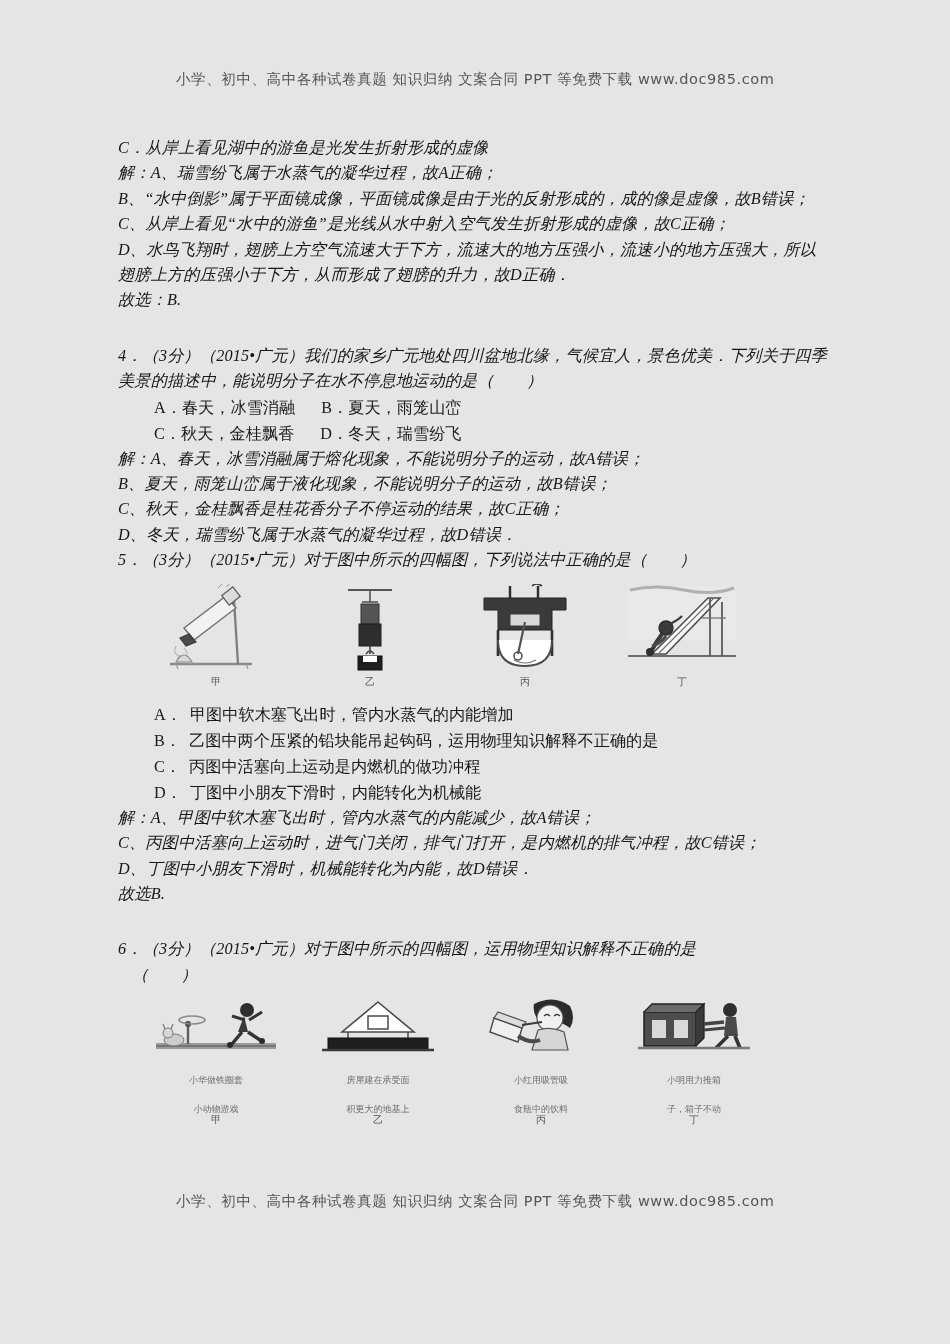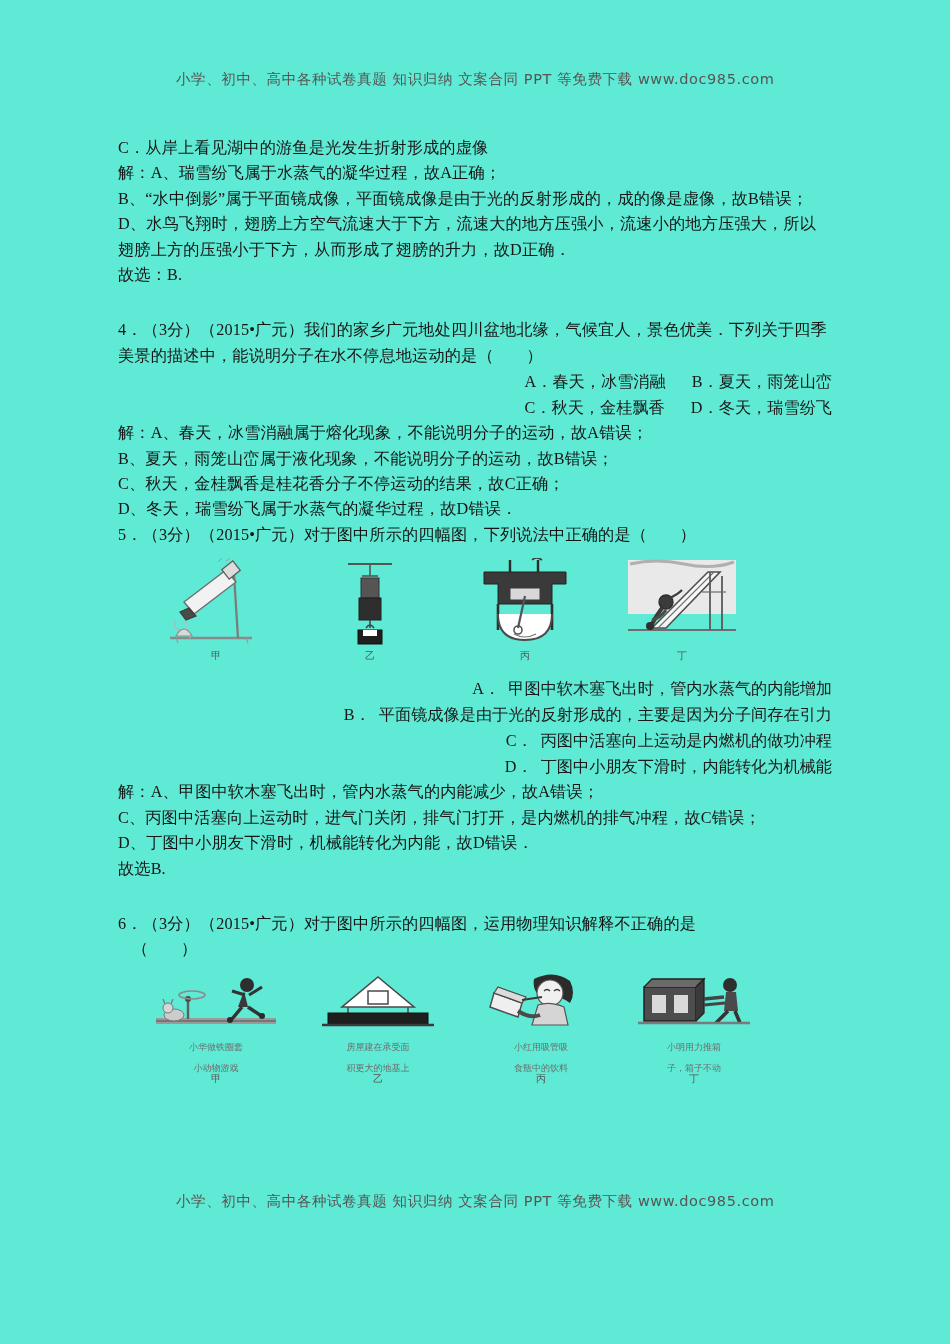--- a/index.html
+++ b/index.html
@@ -14,21 +14,21 @@
     position: relative;
     font-family: "Liberation Serif", "DejaVu Serif", serif;
     color: #1a1a1a;
     overflow: hidden;
   }
   .page {
     position: absolute;
     left: 0; top: 0;
     width: 950px;
     height: 1344px;
-    background: #5eead4;
+    background: #e5e5e5;
   }
   .watermark {
     position: absolute;
     left: 176px;
     width: 660px;
     font-family: "DejaVu Sans", "Liberation Sans", sans-serif;
     font-size: 14.5px;
     letter-spacing: 0.6px;
     color: #565656;
     white-space: nowrap;
@@ -42,32 +42,32 @@
     top: 136px;
     width: 714px;
   }
 
   .line {
     font-size: 16.2px;
     line-height: 25.4px;
     letter-spacing: 0.15px;
     white-space: nowrap;
     color: #161616;
+    font-style: italic;
   }
   .line.wrap { white-space: normal; }
 
   .gap-sm { height: 10px; }
   .gap-lg { height: 30px; }
 
   .opt-row {
     font-size: 16.2px;
     line-height: 26px;
     padding-left: 36px;
     white-space: nowrap;
-    text-align: right;
   }
   .opt-label { display: inline-block; }
   .opt-gap { display: inline-block; width: 26px; }
 
   
   .figstrip {
     position: relative;
     height: 108px;
     margin-left: 22px;
     width: 690px;
@@ -81,41 +81,42 @@
   .fig {
     position: absolute;
     top: 0;
     text-align: center;
   }
   .fig-caption {
     font-size: 9px;
     line-height: 10px;
     color: #6d6d6d;
     font-family: "DejaVu Sans", "Liberation Sans", sans-serif;
-    margin-top: 11px;
+    margin-top: 19px;
   }
   .fig-label {
     font-size: 10px;
     color: #555;
     line-height: 11px;
   }
   .fig-canvas { display: block; }
 </style>
 </head>
 <body>
 
 <div class="page">
 
   <div class="watermark top">小学、初中、高中各种试卷真题 知识归纳 文案合同 PPT 等免费下载  www.doc985.com</div>
 
   <div class="content">
 
     <div class="line">C．从岸上看见湖中的游鱼是光发生折射形成的虚像</div>
     <div class="line wrap">解：A、瑞雪纷飞属于水蒸气的凝华过程，故A正确；</div>
     <div class="line wrap">B、“水中倒影”属于平面镜成像，平面镜成像是由于光的反射形成的，成的像是虚像，故B错误；</div>
+    <div class="line wrap">C、从岸上看见“水中的游鱼”是光线从水中射入空气发生折射形成的虚像，故C正确；</div>
     <div class="line wrap">D、水鸟飞翔时，翅膀上方空气流速大于下方，流速大的地方压强小，流速小的地方压强大，所以翅膀上方的压强小于下方，从而形成了翅膀的升力，故D正确．</div>
     <div class="line">故选：B.</div>
 
     <div class="gap-lg"></div>
 
     <div class="line wrap">4．（3分）（2015•广元）我们的家乡广元地处四川盆地北缘，气候宜人，景色优美．下列关于四季美景的描述中，能说明分子在水不停息地运动的是（　　）</div>
     <div class="opt-row">
       <span class="opt-label">A．</span><span>春天，冰雪消融</span><span class="opt-gap"></span><span class="opt-label">B．</span><span>夏天，雨笼山峦</span>
     </div>
     <div class="opt-row">
@@ -222,21 +223,21 @@
         <div class="fig-label">丁</div>
       </div>
     </div>
 
     <div class="gap-sm"></div>
 
     <div class="opt-row">
       <span class="opt-label">A．</span><span class="opt-gap" style="width:8px;"></span><span>甲图中软木塞飞出时，管内水蒸气的内能增加</span>
     </div>
     <div class="opt-row">
-      <span class="opt-label">B．</span><span class="opt-gap" style="width:8px;"></span><span>平面镜成像是由于光的反射形成的，主要是因为分子间存在引力</span>
+      <span class="opt-label">B．</span><span class="opt-gap" style="width:8px;"></span><span>乙图中两个压紧的铅块能吊起钩码，运用物理知识解释不正确的是</span>
     </div>
     <div class="opt-row">
       <span class="opt-label">C．</span><span class="opt-gap" style="width:8px;"></span><span>丙图中活塞向上运动是内燃机的做功冲程</span>
     </div>
     <div class="opt-row">
       <span class="opt-label">D．</span><span class="opt-gap" style="width:8px;"></span><span>丁图中小朋友下滑时，内能转化为机械能</span>
     </div>
 
     <div class="line wrap">解：A、甲图中软木塞飞出时，管内水蒸气的内能减少，故A错误；</div>
     <div class="line wrap">C、丙图中活塞向上运动时，进气门关闭，排气门打开，是内燃机的排气冲程，故C错误；</div>

